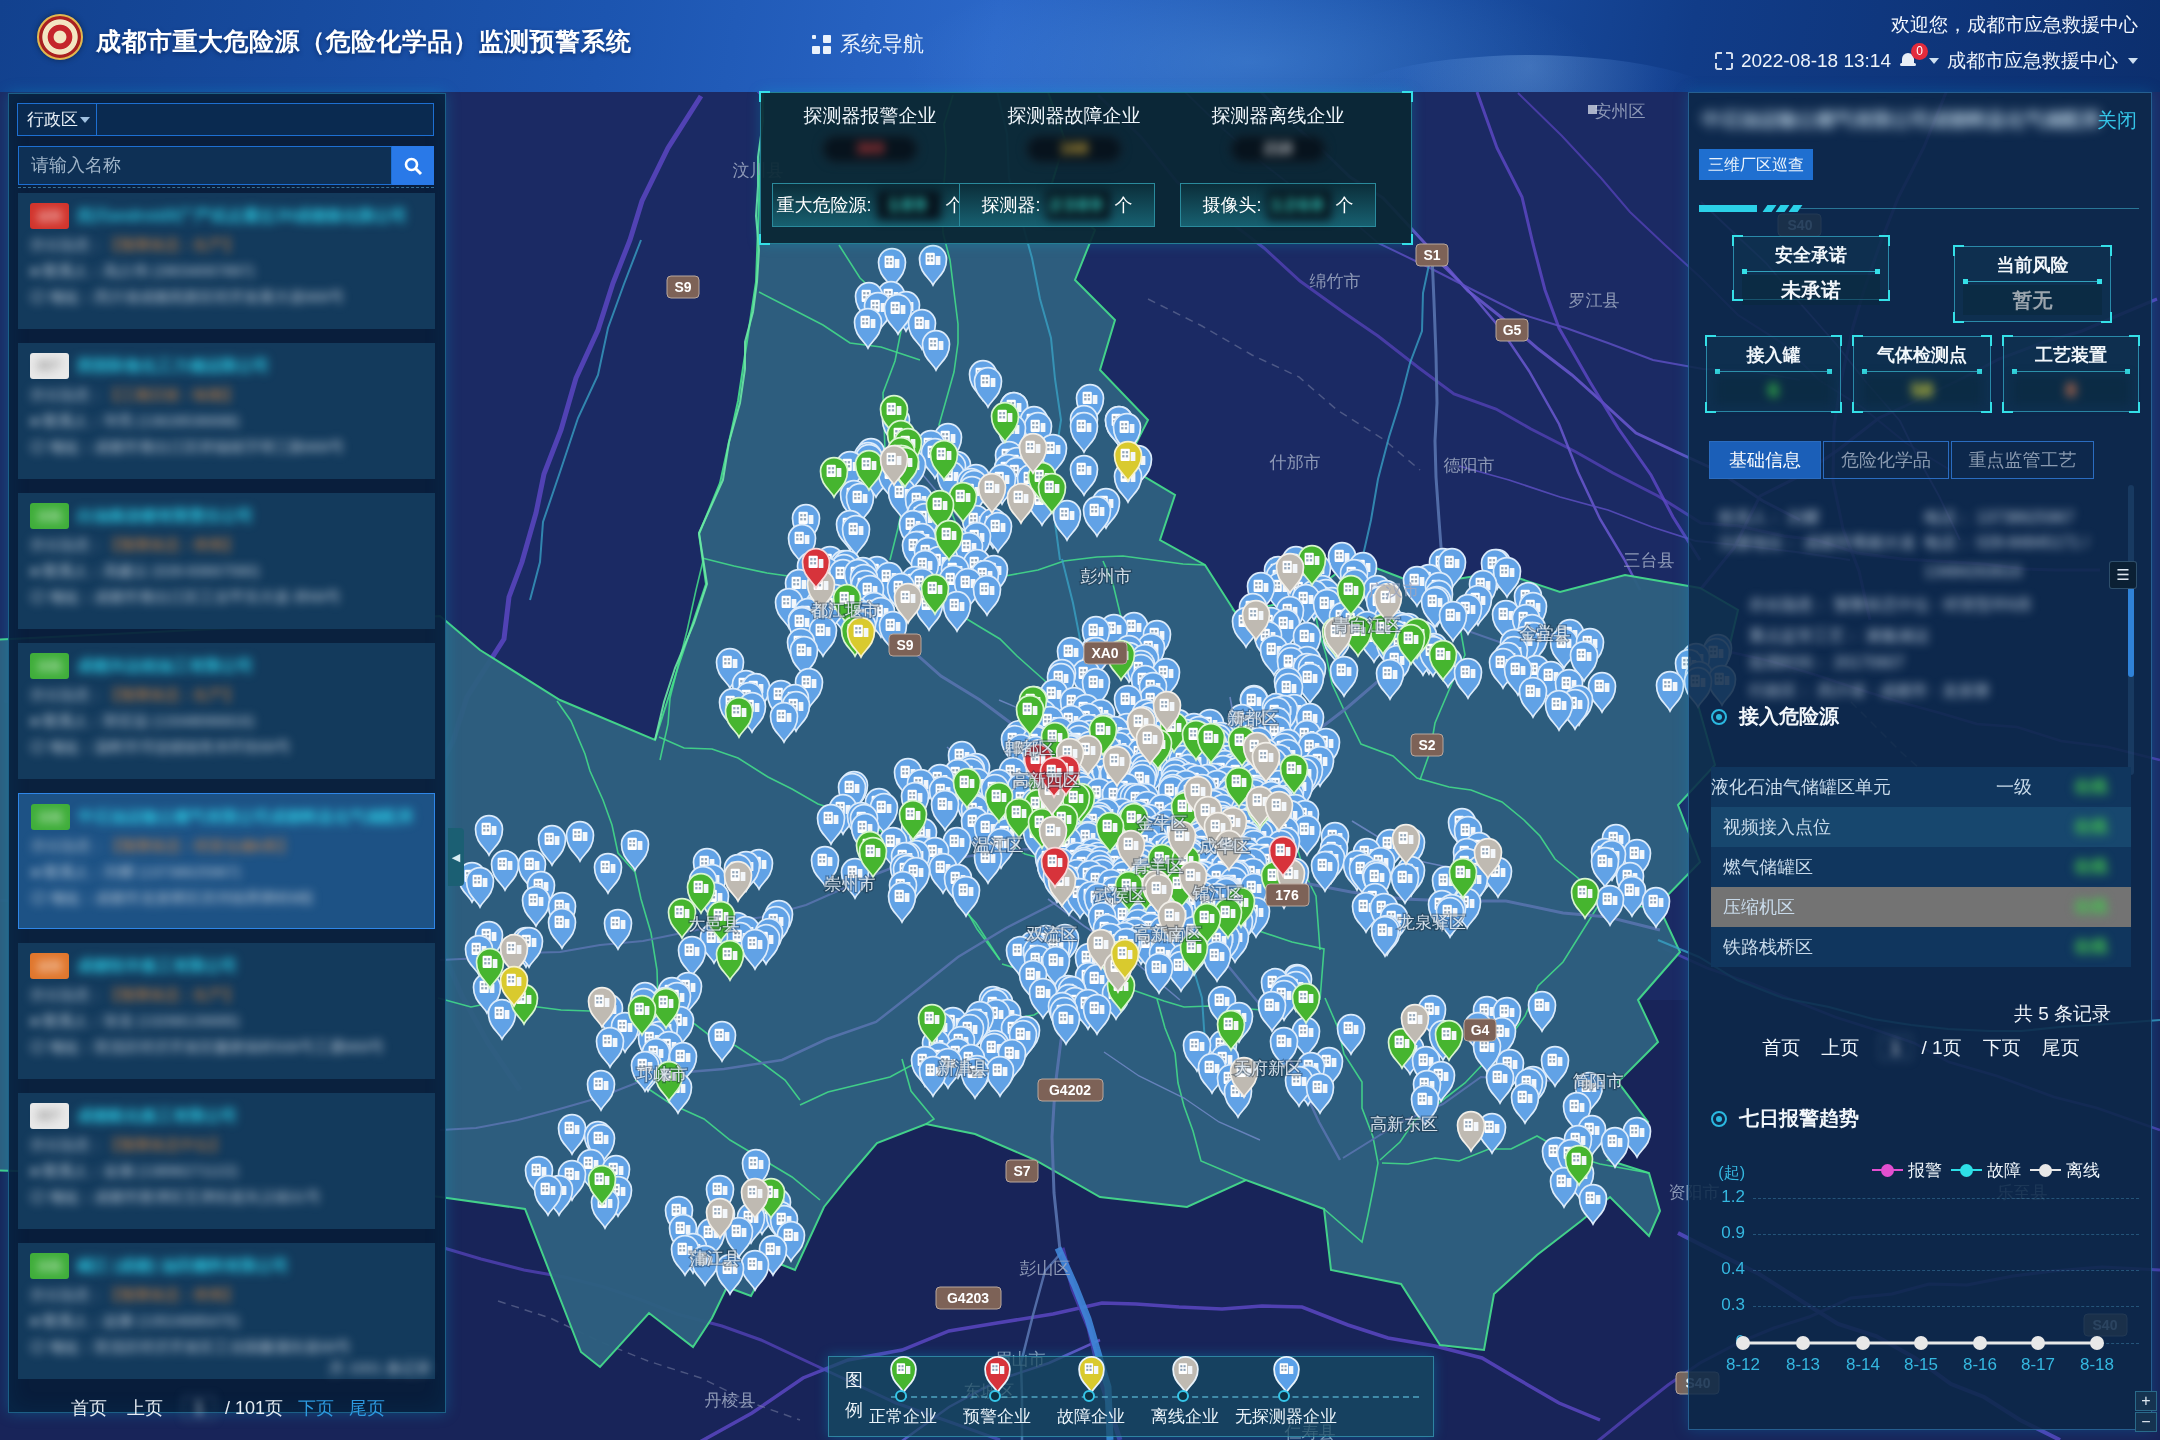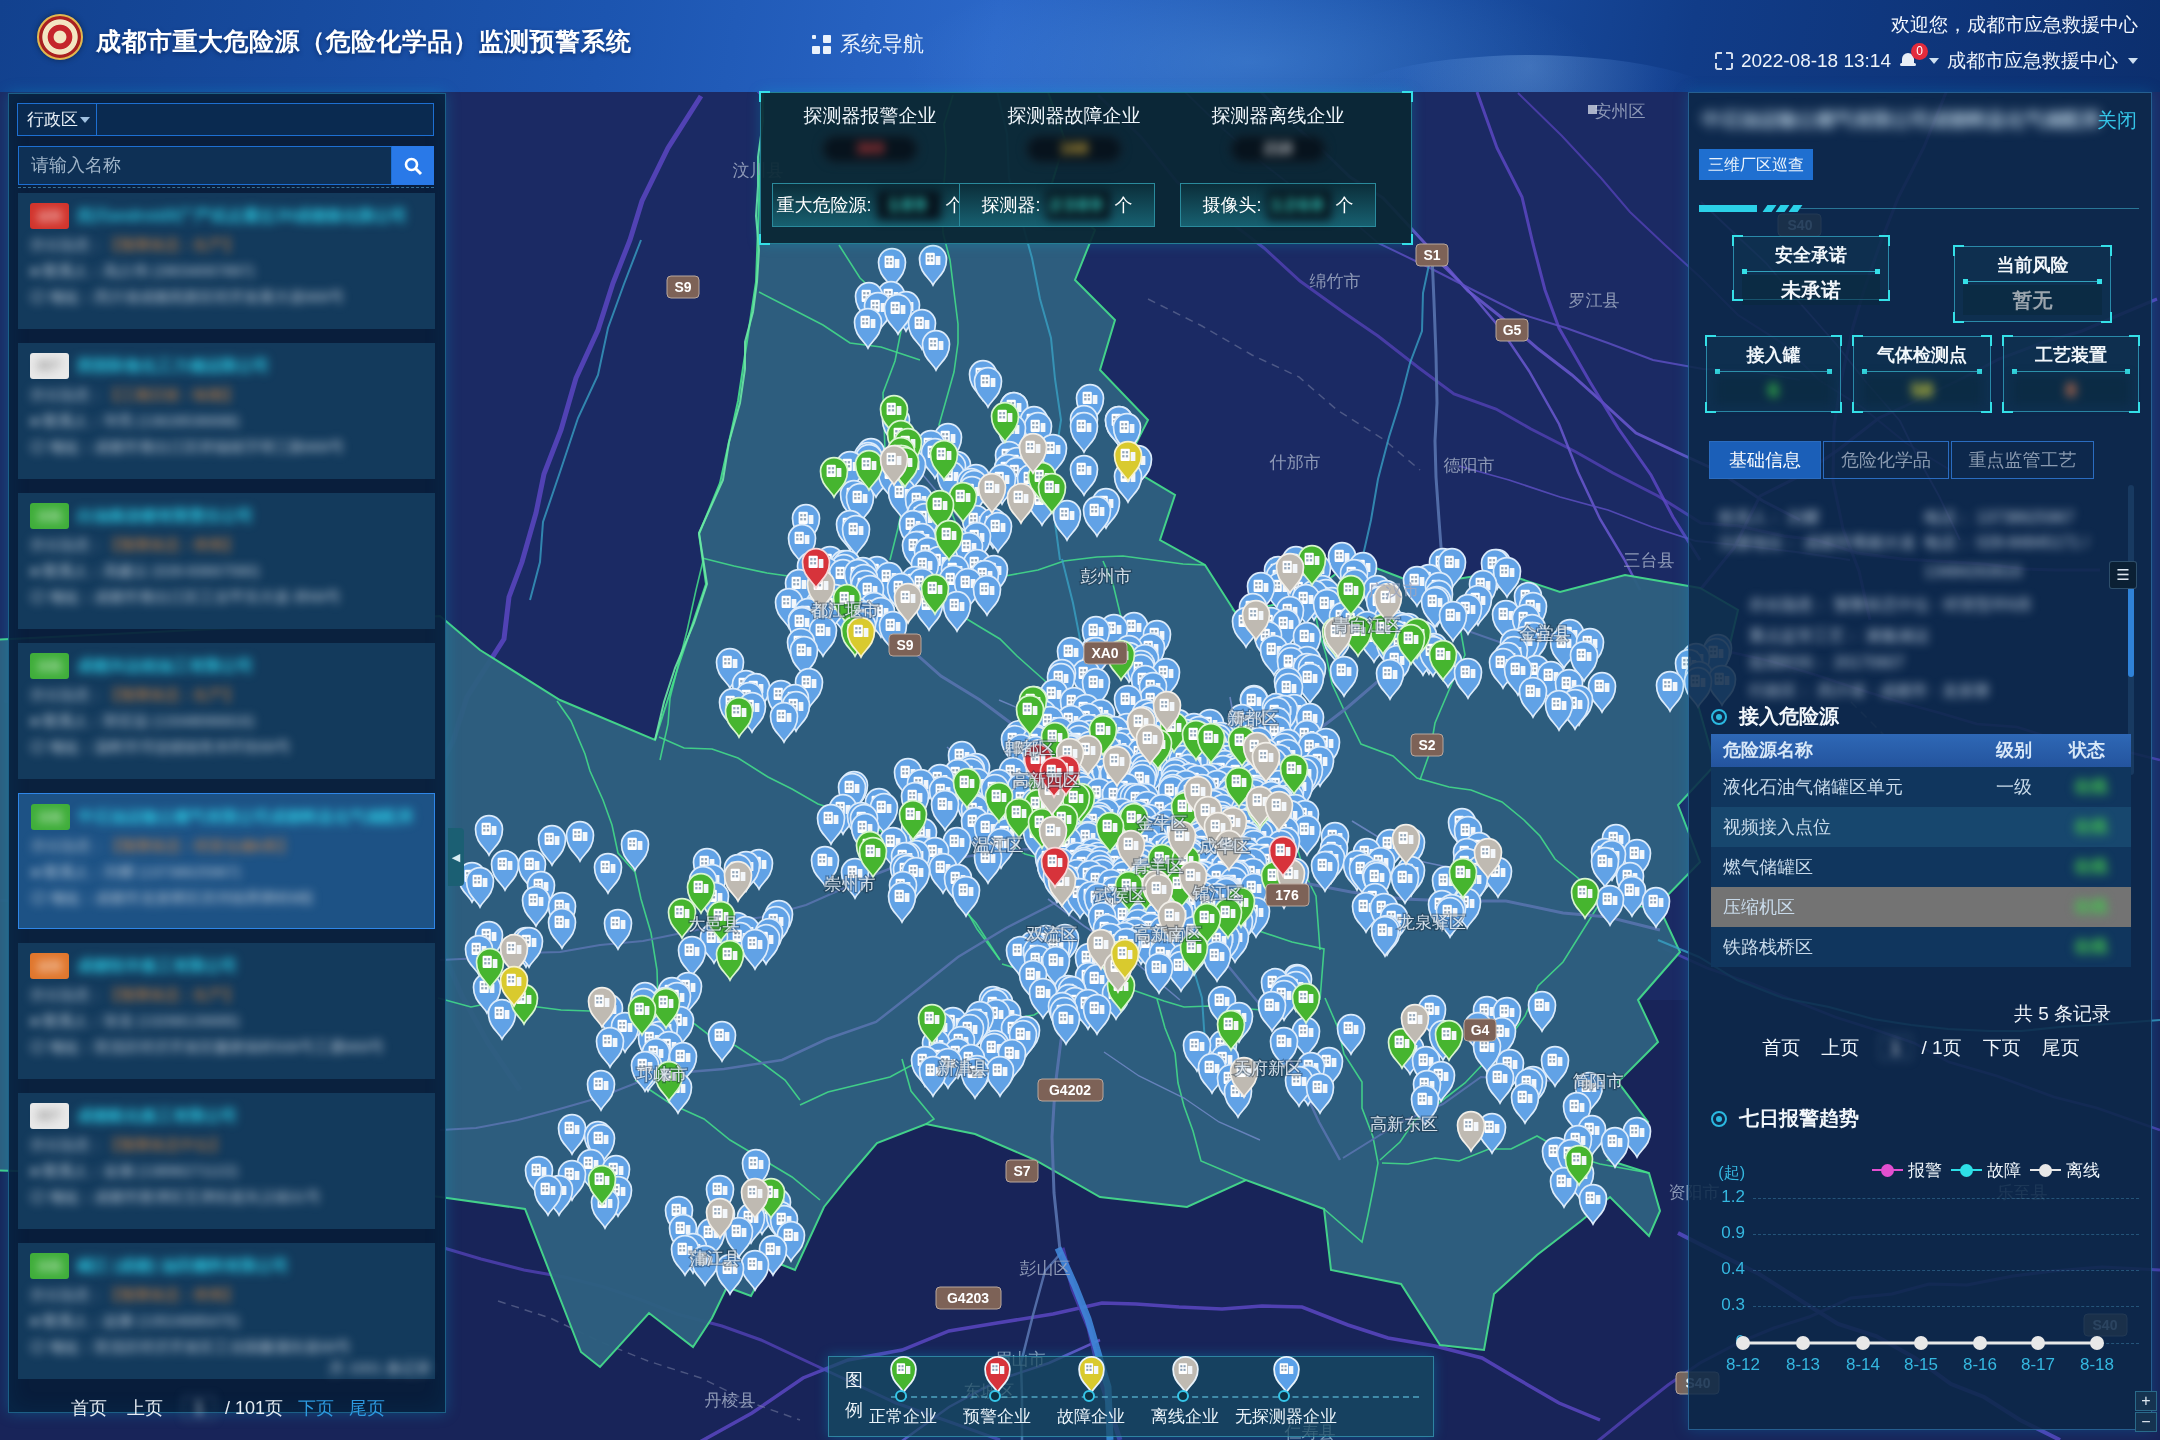--- a/index.html
+++ b/index.html
@@ -1689,22 +1689,21 @@
     <div class="irow bl" style="left:235px;top:470px">13484263616</div>
     <div class="irow bl" style="left:60px;top:502px">存在隐患： 预警状态中位 · 经营型环6库</div>
     <div class="irow bl" style="left:60px;top:533px">重点监管工艺： 液氨储运</div>
     <div class="irow bl" style="left:60px;top:560px">投用时间： 20170607</div>
     <div class="irow bl" style="left:60px;top:588px">行政区： 四川省 · 成都市 · 龙泉驿</div>
     <div class="sbar">
       <i></i>
     </div>
     <div class="hicon">☰</div>
     <div class="sechdr" style="top:610px"><div class="radio"></div>接入危险源</div>
-    <div class="thead"><span style="margin-left:12px">危险源名称</span><span style="position:absolute;left:285px">级别</span><span style="position:absolute;left:358px">状态</span></div>
-    <div class="trow" style="top:674px;background:#10365e"><span style="margin-left:12px">液化石油气储罐区单元</span><span style="position:absolute;left:285px">一级</span><span class="stat bl">在线</span></div>
+    <div class="trow" style="top:674px;background:#10365e"><span style="">液化石油气储罐区单元</span><span style="position:absolute;left:285px">一级</span><span class="stat bl">在线</span></div>
     <div class="trow" style="top:714px;background:#17476e"><span style="margin-left:12px">视频接入点位</span><span style="position:absolute;left:285px"></span><span class="stat bl">在线</span></div>
     <div class="trow" style="top:754px;background:#10365e"><span style="margin-left:12px">燃气储罐区</span><span style="position:absolute;left:285px"></span><span class="stat bl">在线</span></div>
     <div class="trow" style="top:794px;background:#737373"><span style="margin-left:12px">压缩机区</span><span style="position:absolute;left:285px"></span><span class="stat bl">在线</span></div>
     <div class="trow" style="top:834px;background:#10365e"><span style="margin-left:12px">铁路栈桥区</span><span style="position:absolute;left:285px"></span><span class="stat bl">在线</span></div>
     <div class="rrec">共 5 条记录</div>
     <div class="rpage">首页&nbsp;&nbsp;&nbsp;&nbsp;上页&nbsp;&nbsp;&nbsp;&nbsp;<span class="bl4" style="border:1px solid #4a6a8a;padding:1px 9px">1</span>&nbsp;&nbsp;/ 1页&nbsp;&nbsp;&nbsp;&nbsp;下页&nbsp;&nbsp;&nbsp;&nbsp;尾页</div>
     <div class="sechdr" style="top:1012px"><div class="radio"></div>七日报警趋势</div>
     <div style="position:absolute;left:183px;top:1064px;white-space:nowrap"><span class="lgd" style="color:#e24fd0">
         <span class="li"></span>
         <span class="do"></span>

